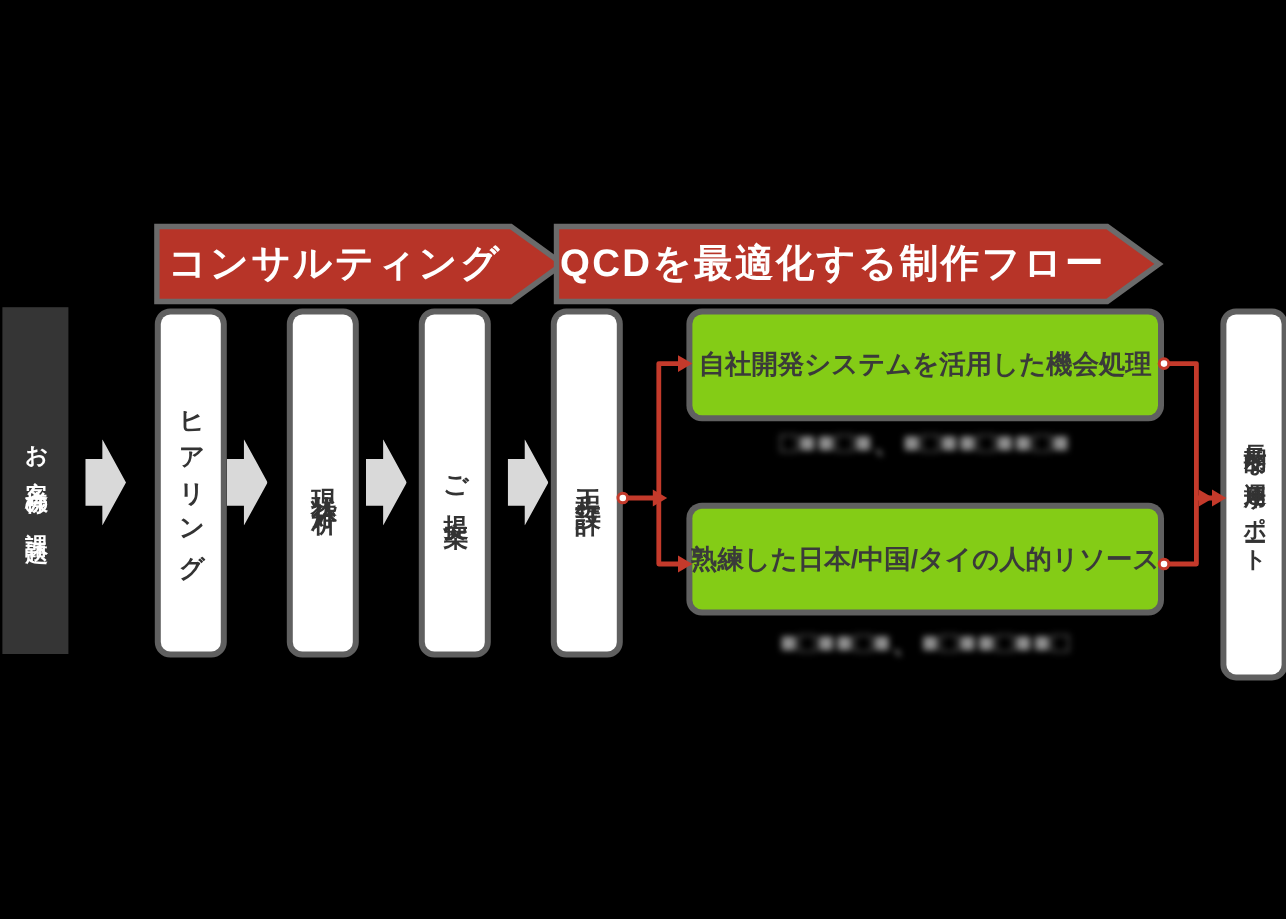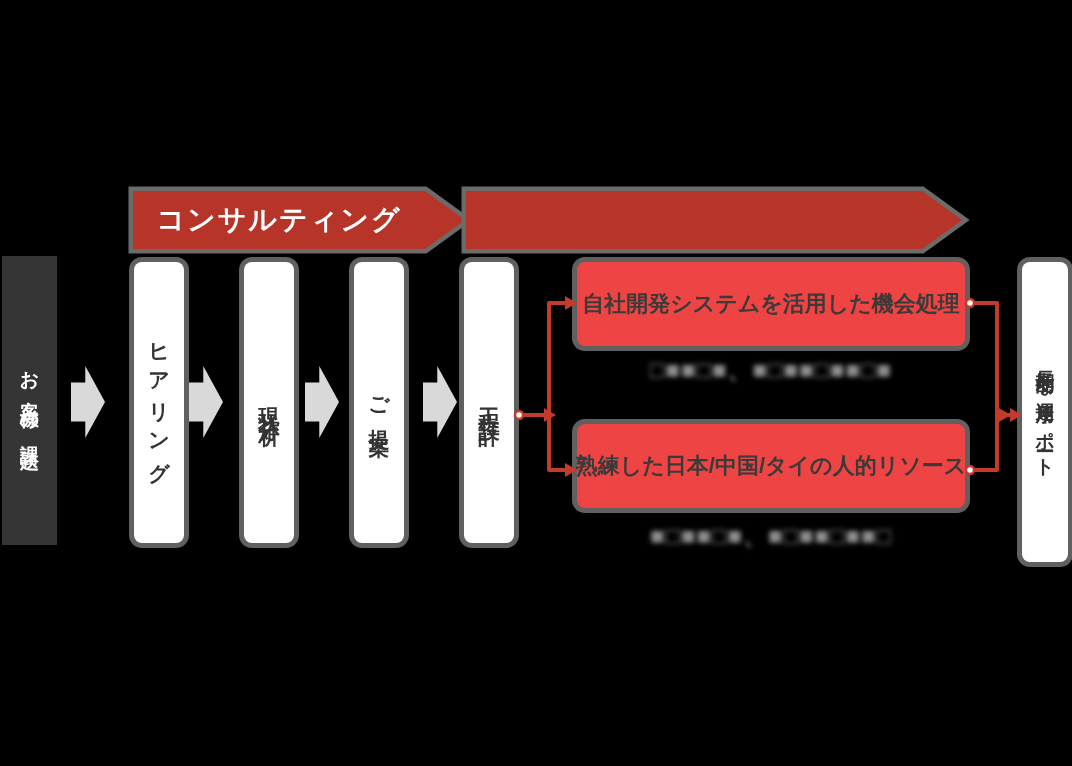--- a/index.html
+++ b/index.html
@@ -27,25 +27,25 @@
     color:#333;font-weight:bold;
     writing-mode:vertical-rl;
   }
   .step{top:262px;width:50px;height:281px;font-size:21px;letter-spacing:.28em;}
   .result{left:1022px;top:262px;width:46px;height:300px;font-size:19px;letter-spacing:.14em;}
   
   .banner-svg{position:absolute;overflow:visible;}
   .banner-svg polygon{fill:#b73428;stroke:#6b6b6b;stroke-width:9;paint-order:stroke;}
   .banner-label{
     position:absolute;height:58px;display:flex;align-items:center;justify-content:center;
-    color:#fff;font-size:28px;font-weight:bold;letter-spacing:2px;white-space:nowrap;
+    color:#fff;font-size:32px;font-weight:bold;letter-spacing:2px;white-space:nowrap;
   }
   
   .h-box{
-    position:absolute;left:577px;width:388px;height:84px;background:#ef4444;border-radius:8px;
+    position:absolute;left:577px;width:388px;height:84px;background:#84cc16;border-radius:8px;
     box-shadow:0 0 0 5px #606060;
     display:flex;align-items:center;justify-content:center;
     color:#3a3a3a;font-size:22px;font-weight:bold;white-space:nowrap;
   }
   
   .caption{
     position:absolute;left:567px;width:408px;height:36px;
     text-align:center;font-size:24px;font-weight:bold;color:#8e8e8e;
     filter:blur(2.6px);letter-spacing:1px;line-height:36px;
     user-select:none;
@@ -71,20 +71,21 @@
   <div class="flow-arrow" style="left:423px"></div>
 
   <svg class="banner-svg" style="left:133px;top:191px" width="332" height="58" viewBox="0 0 332 58">
     <polygon points="0,0 292,0 332,29 292,58 0,58"></polygon>
   </svg>
   <div class="banner-label" style="left:133px;top:191px;width:292px">コンサルティング</div>
 
   <svg class="banner-svg" style="left:466px;top:191px" width="496" height="58" viewBox="0 0 496 58">
     <polygon points="0,0 456,0 496,29 456,58 0,58"></polygon>
   </svg>
+  <div class="banner-label" style="left:466px;top:191px;width:456px">QCDを最適化する制作フロー</div>
 
   <div class="v-box step" style="left:134px">
     <span>ヒアリング</span>
   </div>
   <div class="v-box step" style="left:244px">
     <span>現状分析</span>
   </div>
   <div class="v-box step" style="left:354px">
     <span>ご提案</span>
   </div>

